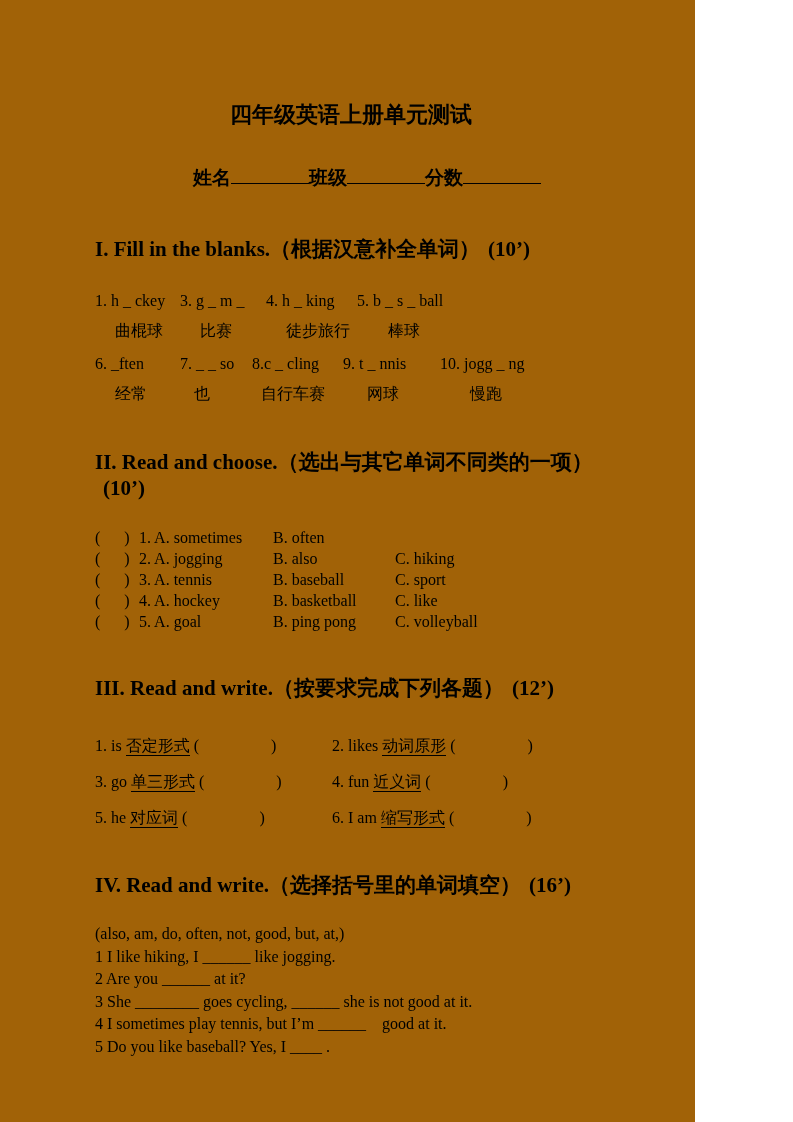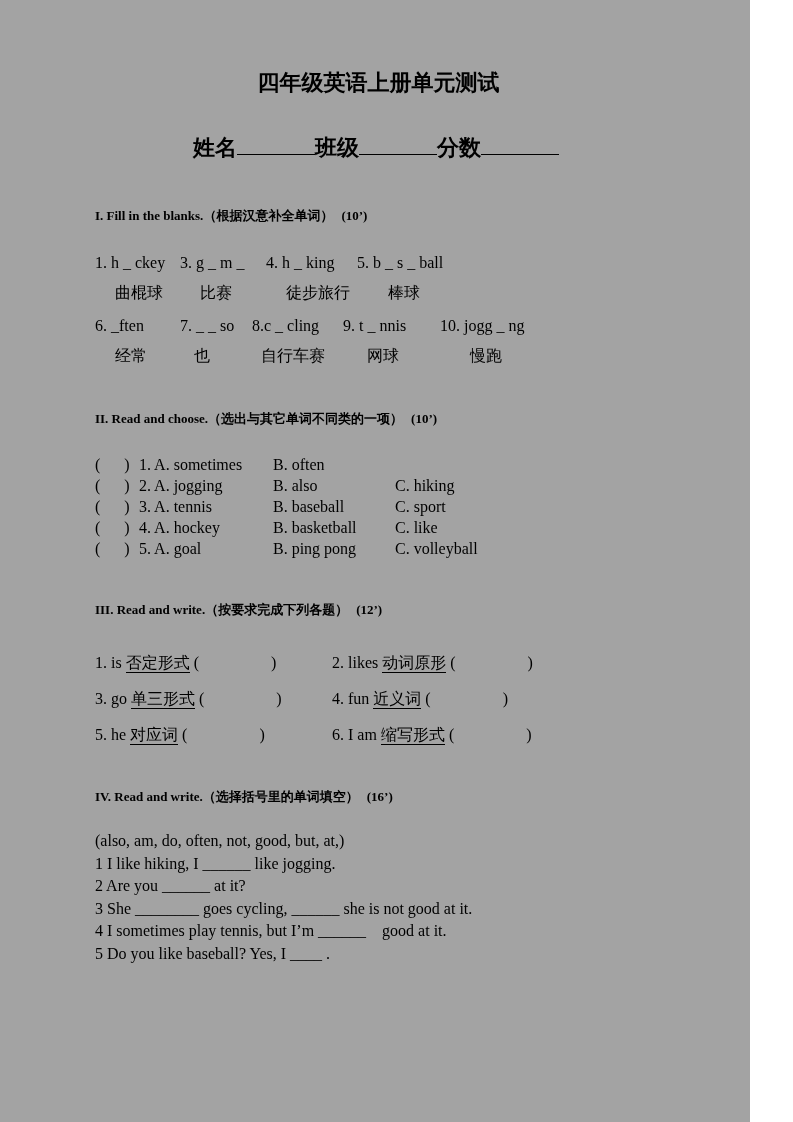--- a/index.html
+++ b/index.html
@@ -1,50 +1,50 @@
 <!DOCTYPE html>
 <html><head>
 <meta charset="utf-8">
 <style>
   html, body { margin: 0; padding: 0; background: #ffffff; }
   .page {
     position: relative;
-    width: 750px;
+    width: 695px;
     height: 1122px;
     box-sizing: border-box;
-    background: #a3a3a3;
+    background: #a16207;
     color: #000000;
     font-family: "Liberation Serif", "DejaVu Serif", serif;
     font-size: 16px;
-    padding: 68px 88px 0 95px;
+    padding: 100px 88px 0 95px;
     overflow: hidden;
   }
   .title {
     margin: 0 0 34px 0;
     text-align: center;
     font-size: 22px;
     font-weight: bold;
   }
   .header-line {
     margin: 0 0 44px 98px;
-    font-size: 22px;
+    font-size: 19px;
     font-weight: bold;
     white-space: nowrap;
   }
   .blank-line {
     display: inline-block;
     width: 78px;
     height: 1em;
     border-bottom: 1.6px solid #000;
     vertical-align: baseline;
   }
   .section { margin-bottom: 42px; }
   .sec-heading {
     margin: 0 0 26px 0;
-    font-size: 13px;
+    font-size: 21px;
     font-weight: bold;
   }
   .sec-heading .pts { margin-left: 8px; }
   .pre { white-space: pre; }
 
   
   .s1-row { display: flex; margin-bottom: 9px; }
   .s1-cell { flex: 0 0 auto; }
   .s1-word { white-space: pre; line-height: 24px; }
   .s1-meaning { padding-left: 20px; margin-top: 6px; line-height: 24px; }

